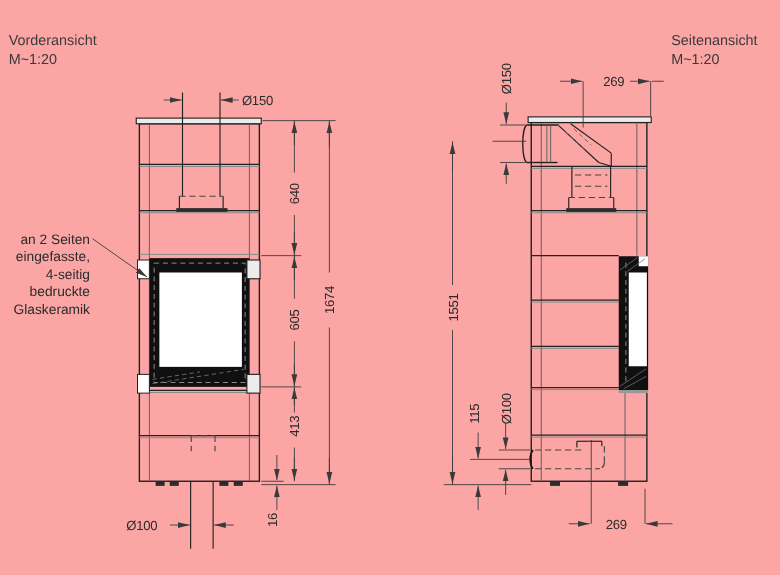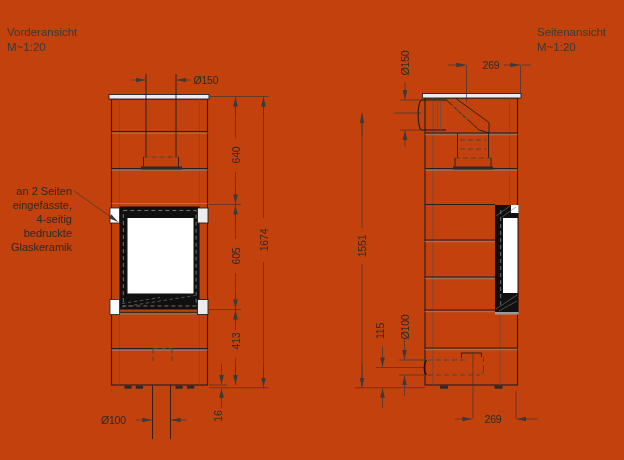--- a/index.html
+++ b/index.html
@@ -1,16 +1,16 @@
 <!DOCTYPE html>
 <html><head>
 <meta charset="utf-8">
 <style>
   html,body{margin:0;padding:0;background:#ffffff;}
-  .stage{width:624px;height:460px;position:relative;background:#c2410c;overflow:hidden;
+  .stage{width:624px;height:460px;position:relative;background:#fca5a5;overflow:hidden;
          font-family:"Liberation Sans", sans-serif;}
   svg text{font-family:"Liberation Sans","DejaVu Sans",sans-serif;fill:#2b2b2b;}
   .ttl{font-size:11.5px;fill:#3a3a3a;}
   .dimtxt{font-size:10.5px;letter-spacing:-0.2px;fill:#2b2b2b;}
   .anntxt{font-size:11px;fill:#2b2b2b;}
   .ol{stroke:#1f1f1f;stroke-width:1.1;fill:none;}
   .ol2{stroke:#1f1f1f;stroke-width:0.9;fill:none;}
   .thin{stroke:#555;stroke-width:0.7;fill:none;}
   .jA{stroke:#222;stroke-width:1;}
   .jB{stroke:#8a8a8a;stroke-width:0.8;}

